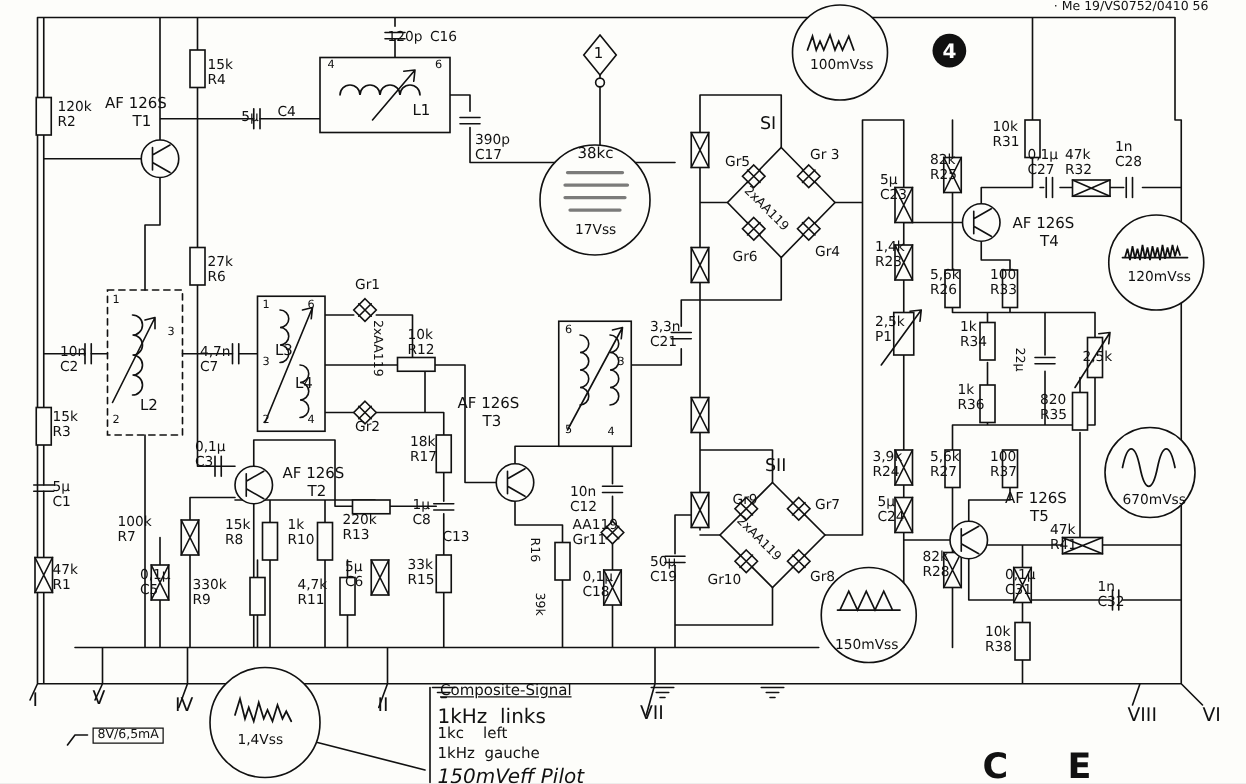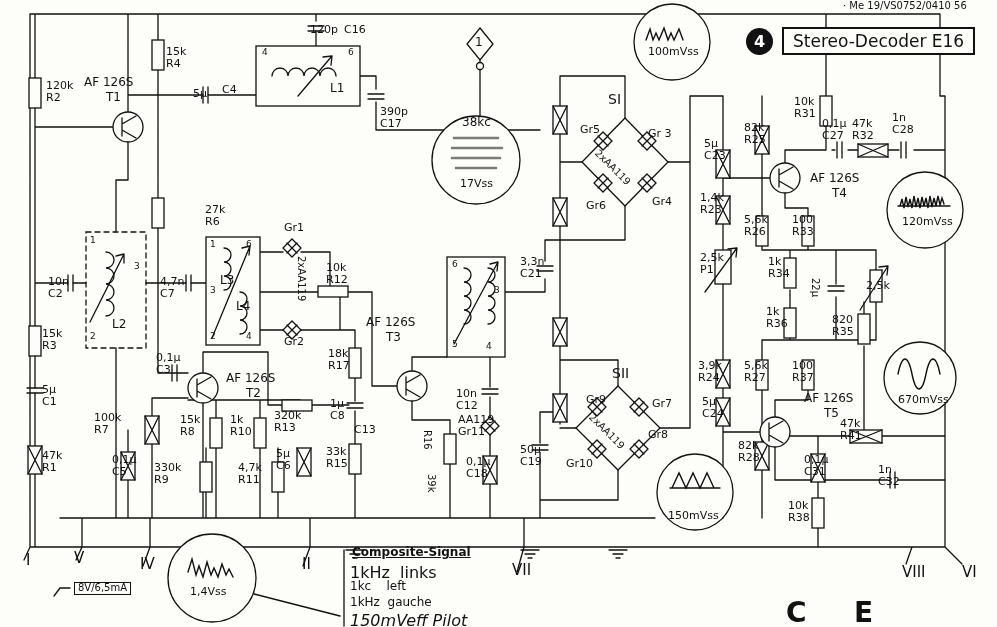--- a/index.html
+++ b/index.html
@@ -7,21 +7,21 @@
   .board{
     position:relative; width:997px; height:627px;
     background:#fdfdfa; overflow:hidden;
     font-family:"DejaVu Sans", sans-serif; color:#111;
   }
   svg.art{ position:absolute; left:0; top:0; }
   .lbl{
     position:absolute; font-size:11px; line-height:1.08;
     white-space:pre; color:#111; transform-origin:0 0;
   }
-  .lbl.u{ text-decoration:underline;font-weight:bold; }
+  .lbl.u{ text-decoration:underline; }
   .lbl.b{ font-weight:bold; }
   .lbl.box{ border:1.5px solid #111; padding:0 3px; background:#fdfdfa; }
   .docref{ position:absolute; top:1px; left:843px; font-size:10px; }
   .titleblock{ position:absolute; top:27px; left:746px; display:flex; align-items:center; gap:9px; }
   .badge{
     width:27px; height:27px; border-radius:50%; background:#111; color:#fff;
     display:flex; align-items:center; justify-content:center;
     font-weight:bold; font-size:16px; flex:0 0 auto;
   }
   .titlebox{
@@ -271,21 +271,21 @@
       <div class="lbl" style="left: 106px; top: 91px; font-size: 12px;">T1</div>
       <div class="lbl" style="left: 166px; top: 46px;">15k
 R4</div>
       <div class="lbl" style="left: 193px; top: 88px;">5µ</div>
       <div class="lbl" style="left: 222px; top: 84px;">C4</div>
       <div class="lbl" style="left: 310px; top: 24px;">120p</div>
       <div class="lbl" style="left: 344px; top: 24px;">C16</div>
       <div class="lbl" style="left: 330px; top: 82px; font-size: 12px;">L1</div>
       <div class="lbl" style="left: 380px; top: 106px;">390p
 C17</div>
-      <div class="lbl" style="left: 166px; top: 204px; margin-left: 39px;">27k
+      <div class="lbl" style="left: 166px; top: 204px;">27k
 R6</div>
       <div class="lbl" style="left: 48px; top: 276px;">10n
 C2</div>
       <div class="lbl" style="left: 42px; top: 328px;">15k
 R3</div>
       <div class="lbl" style="left: 42px; top: 384px;">5µ
 C1</div>
       <div class="lbl" style="left: 42px; top: 450px;">47k
 R1</div>
       <div class="lbl" style="left: 112px; top: 318px; font-size: 12px;">L2</div>
@@ -301,21 +301,21 @@
       <div class="lbl" style="left: 226px; top: 372px; font-size: 12px;">AF 126S</div>
       <div class="lbl" style="left: 246px; top: 387px; font-size: 12px;">T2</div>
       <div class="lbl" style="left: 156px; top: 352px;">0,1µ
 C3</div>
       <div class="lbl" style="left: 94px; top: 412px;">100k
 R7</div>
       <div class="lbl" style="left: 180px; top: 414px;">15k
 R8</div>
       <div class="lbl" style="left: 230px; top: 414px;">1k
 R10</div>
-      <div class="lbl" style="left: 274px; top: 410px;">320k
+      <div class="lbl" style="left: 274px; top: 410px;">220k
 R13</div>
       <div class="lbl" style="left: 112px; top: 454px;">0,1µ
 C5</div>
       <div class="lbl" style="left: 154px; top: 462px;">330k
 R9</div>
       <div class="lbl" style="left: 238px; top: 462px;">4,7k
 R11</div>
       <div class="lbl" style="left: 276px; top: 448px;">5µ
 C6</div>
       <div class="lbl" style="left: 328px; top: 348px;">18k
@@ -336,28 +336,28 @@
       <div class="lbl" style="left: 466px; top: 456px;">0,1µ
 C18</div>
       <div class="lbl" style="left: 520px; top: 444px;">50µ
 C19</div>
       <div class="lbl" style="left: 520px; top: 256px;">3,3n
 C21</div>
       <div class="lbl" style="left: 462px; top: 116px; font-size: 12px;">38kc</div>
       <div class="lbl" style="left: 460px; top: 178px;">17Vss</div>
       <div class="lbl" style="left: 608px; top: 92px; font-size: 14px;">SI</div>
       <div class="lbl" style="left: 580px; top: 124px;">Gr5</div>
-      <div class="lbl" style="left: 648px; top: 128px;">Gr 3</div>
+      <div class="lbl" style="left: 648px; top: 118px;">Gr 3</div>
       <div class="lbl" style="left: 586px; top: 200px;">Gr6</div>
       <div class="lbl" style="left: 652px; top: 196px;">Gr4</div>
       <div class="lbl" style="left: 600px; top: 148px; font-size: 10px; transform: rotate(45deg);">2xAA119</div>
       <div class="lbl" style="left: 612px; top: 366px; font-size: 14px;">SII</div>
       <div class="lbl" style="left: 586px; top: 394px;">Gr9</div>
       <div class="lbl" style="left: 652px; top: 398px;">Gr7</div>
-      <div class="lbl" style="left: 648px; top: 429px; text-align: right;">Gr8</div>
+      <div class="lbl" style="left: 648px; top: 456px; text-align: right;">Gr8</div>
       <div class="lbl" style="left: 566px; top: 458px;">Gr10</div>
       <div class="lbl" style="left: 594px; top: 412px; font-size: 10px; transform: rotate(45deg);">2xAA119</div>
       <div class="lbl" style="left: 648px; top: 46px;">100mVss</div>
       <div class="lbl" style="left: 902px; top: 216px;">120mVss</div>
       <div class="lbl" style="left: 898px; top: 394px;">670mVss</div>
       <div class="lbl" style="left: 668px; top: 510px;">150mVss</div>
       <div class="lbl" style="left: 190px; top: 586px;">1,4Vss</div>
       <div class="lbl" style="left: 704px; top: 138px;">5µ
 C23</div>
       <div class="lbl" style="left: 744px; top: 122px;">82k
@@ -437,16 +437,15 @@
       <div class="lbl" style="left: 452px; top: 260px; font-size: 9px;">6</div>
       <div class="lbl" style="left: 494px; top: 286px; font-size: 9px;">3</div>
       <div class="lbl" style="left: 452px; top: 340px; font-size: 9px;">5</div>
       <div class="lbl" style="left: 486px; top: 342px; font-size: 9px;">4</div>
     </div>
 
   <div class="docref lbl">· Me 19/VS0752/0410 56</div>
 
   <div class="titleblock">
     <div class="badge">4</div>
-    <div class="titlebox">Stereo-Decoder E16</div>
   </div>
 
 </div>
 
 </body></html>

